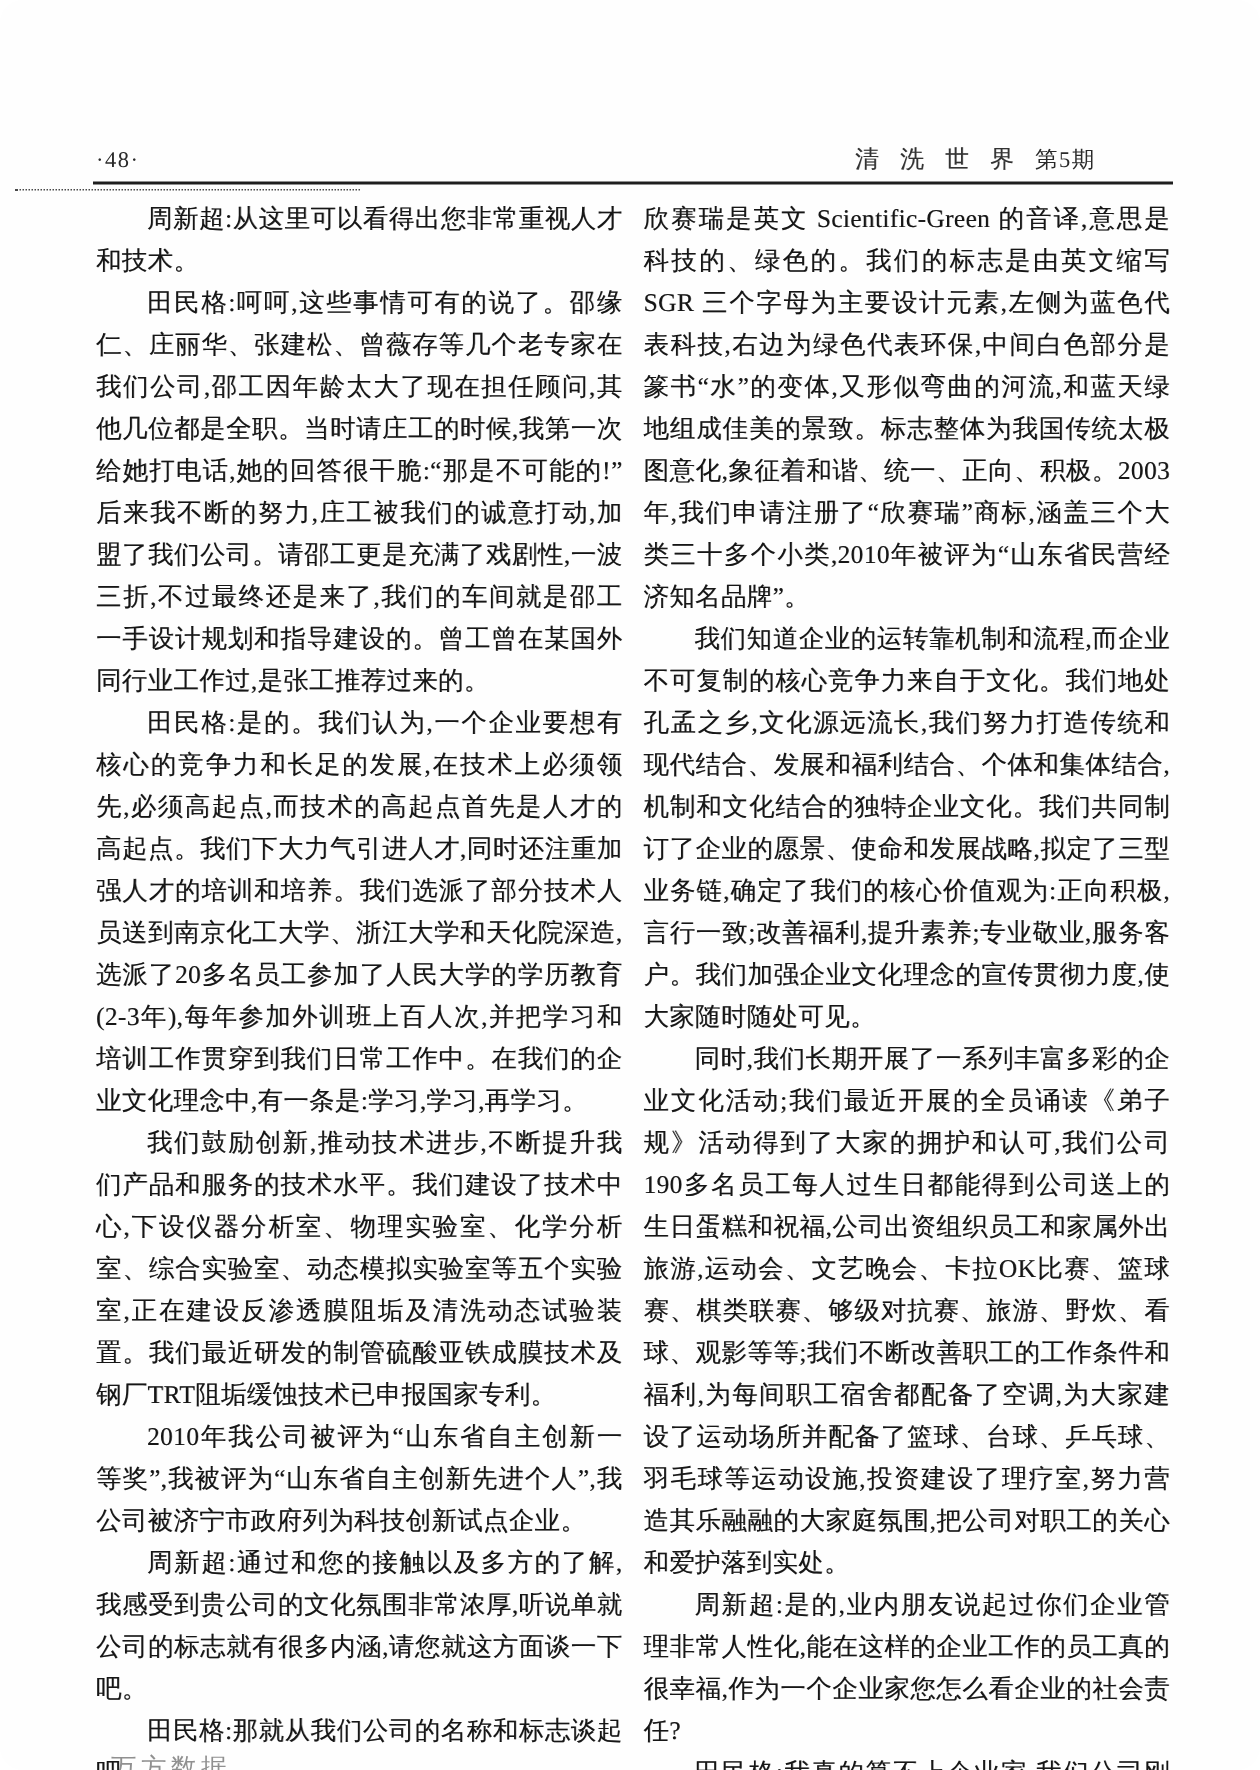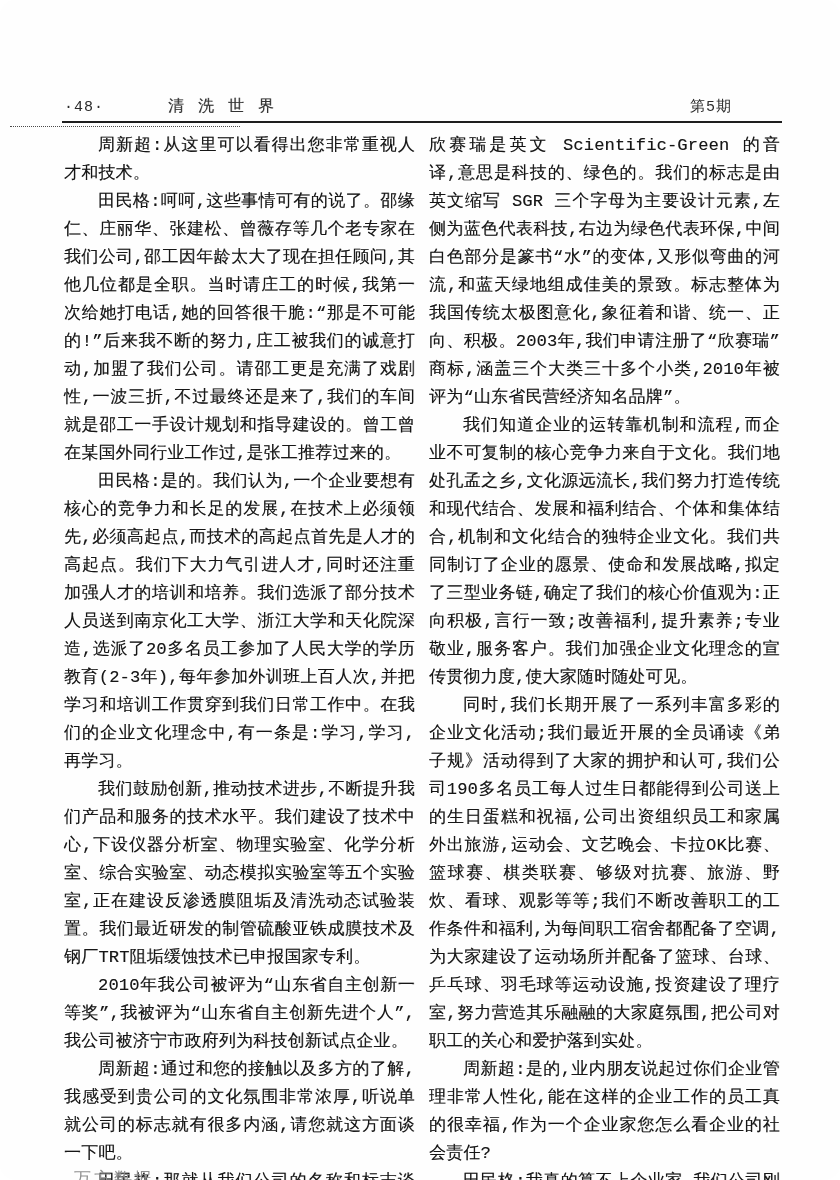--- a/index.html
+++ b/index.html
@@ -6,40 +6,40 @@
     margin: 0;
     padding: 0;
     background: #ffffff;
   }
   .page {
     position: relative;
     width: 840px;
     height: 1180px;
     background: #fefefe;
     overflow: hidden;
-    font-family: Liberation Mono, monospace;
+    font-family: Liberation Serif, serif;
     color: #1c1c1c;
     border-radius: 15px;
   }
   
   .header {
     position: absolute;
     top: 96px;
     left: 64px;
     width: 716px;
     display: flex;
     justify-content: space-between;
     align-items: baseline;
     font-size: 15px;
     color: #2a2a2a;
   }
   .header .page-num { min-width: 90px; text-align: left; letter-spacing: 1px; }
   .header .journal-title {
     flex: 1;
-    text-align: left;
+    text-align: right;
     letter-spacing: 14px;
     text-indent: 14px; 
     font-size: 16px;
     color: #333;
     text-shadow: 0.4px 0.4px 0 rgba(0,0,0,0.35);
   }
   .header .issue { min-width: 90px; text-align: left; letter-spacing: 1px; }
   .header-rule {
     position: absolute;
     top: 121px;

